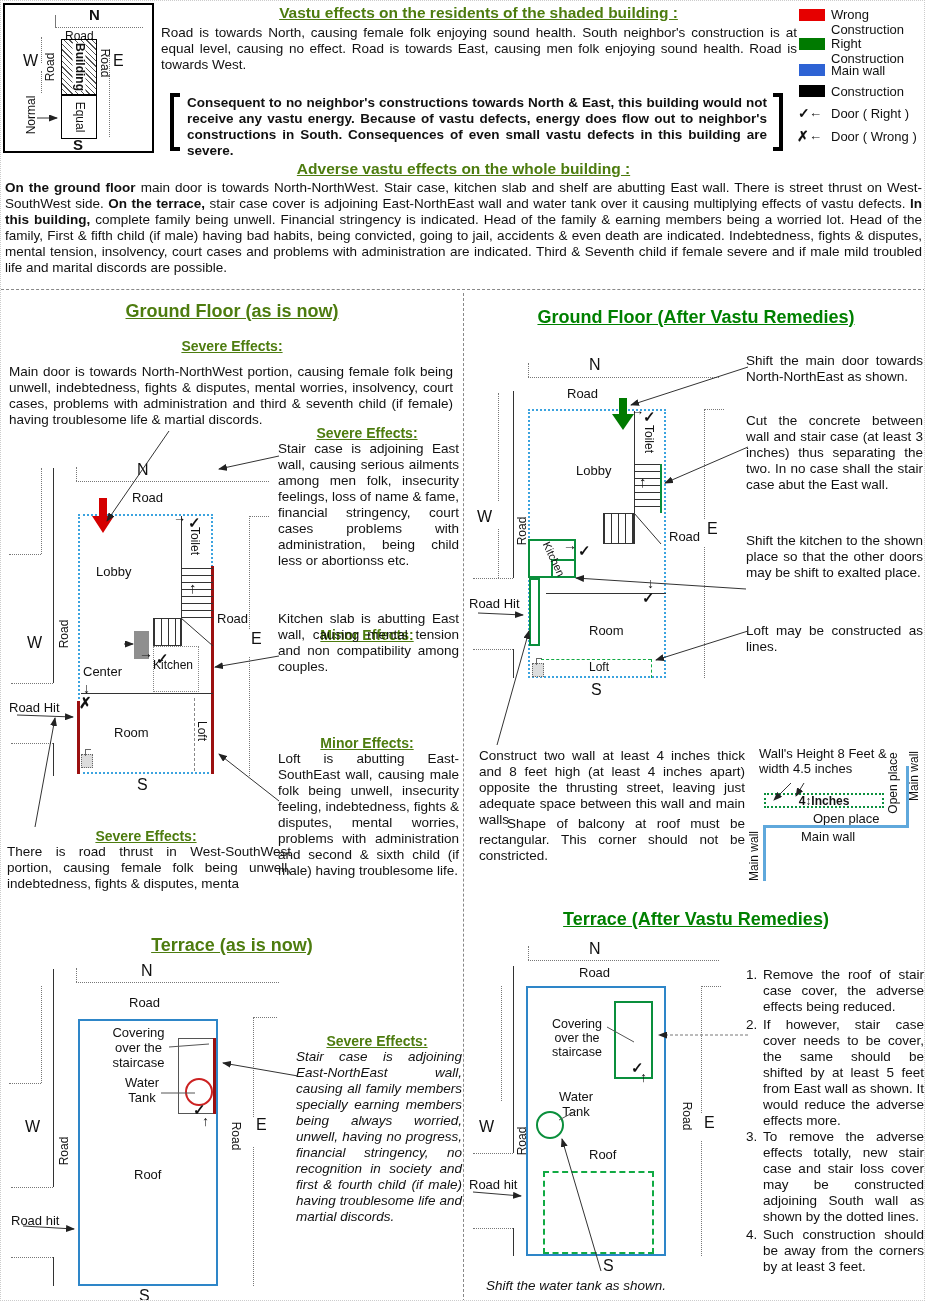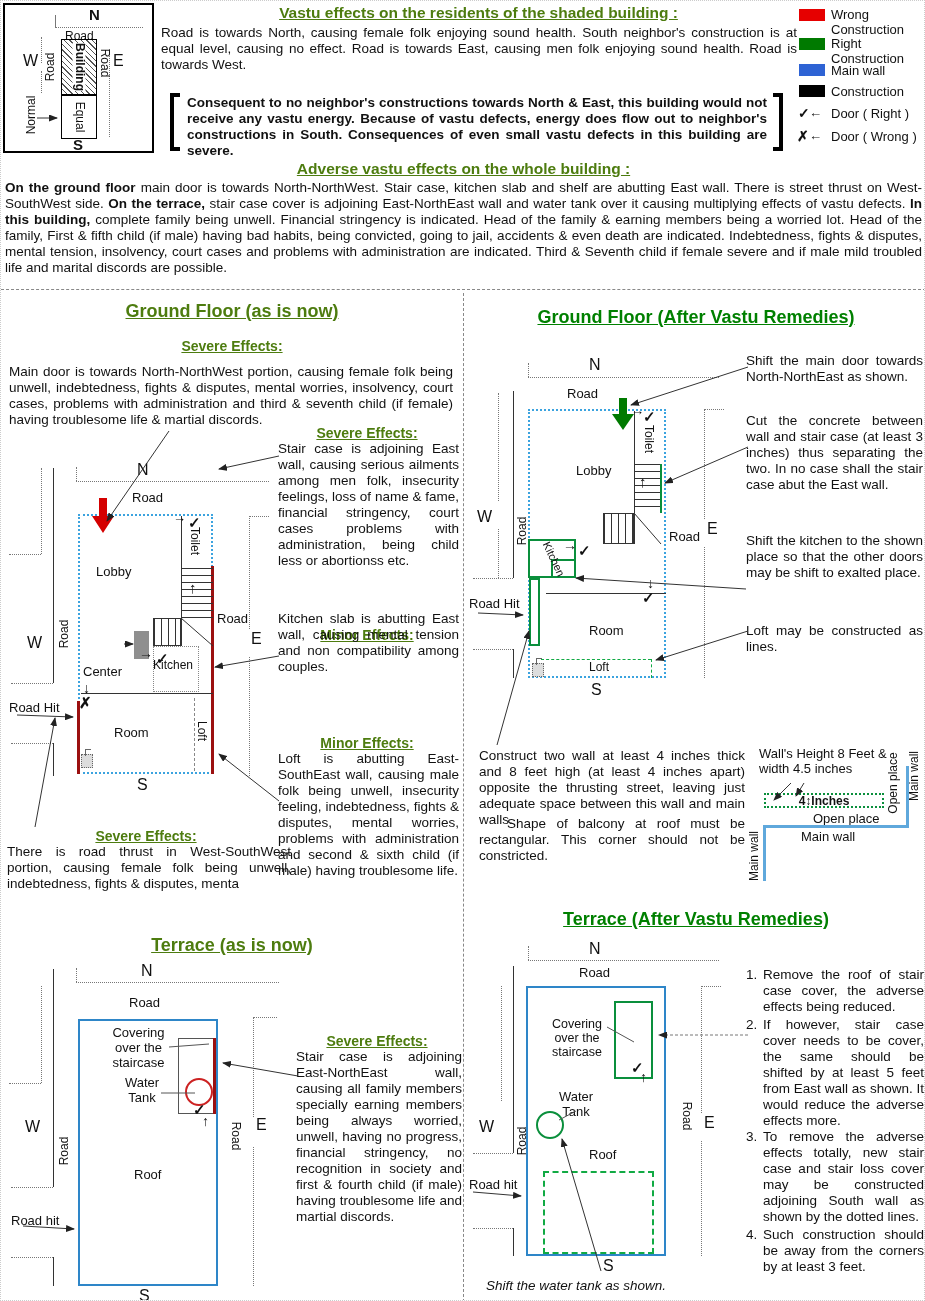--- a/index.html
+++ b/index.html
@@ -211,21 +211,21 @@
   <div class="txt sm ctr" style="left:100px;top:1024px;width:75px;"><span>Covering</span><br><span>over the</span><br><span>staircase</span></div>
   <div class="txt sm ctr" style="left:118px;top:1074px;width:46px;"><span>Water</span><br><span>Tank</span></div>
   <div class="abs" style="left:184px;top:1077px;width:28px;height:28px;border:2px solid #cc2222;border-radius:50%;box-sizing:border-box;"></div>
   <div class="door" style="left:192px;top:1100px;font-size:15px;">✓</div>
   <div class="door" style="left:201px;top:1112px;font-size:14px;">↑</div>
   <div class="txt sm" style="left:133px;top:1166px;">Roof</div>
   <div class="txt sm" style="left:10px;top:1212px;">Road hit</div>
   <div class="compass" style="left:138px;top:1287px;">S</div>
 
   <div class="txt rh ctr sub" style="left:290px;top:1032px;width:172px;">Severe Effects:</div>
-  <div class="txt jus" style="left:295px;top:1048px;width:166px;">Stair case is adjoining East-NorthEast wall, causing all family members specially earning members being always worried, unwell, having no progress, financial stringency, no recognition in society and first &amp; fourth child (if male) having troublesome life and martial discords.</div>
+  <div class="txt jus" style="left:295px;top:1048px;width:166px;font-style:italic;">Stair case is adjoining East-NorthEast wall, causing all family members specially earning members being always worried, unwell, having no progress, financial stringency, no recognition in society and first &amp; fourth child (if male) having troublesome life and martial discords.</div>
 
   <div class="txt gh ctr big" style="left:465px;top:306px;width:460px;">Ground Floor (After Vastu Remedies)</div>
   <div class="compass" style="left:588px;top:356px;">N</div>
   <div class="vdot" style="left:527px;top:362px;height:14px;"></div>
   <div class="hdot" style="left:527px;top:376px;width:191px;"></div>
   <div class="txt sm" style="left:566px;top:385px;">Road</div>
   <div class="vl" style="left:512px;top:390px;height:187px;"></div>
   <div class="vl" style="left:512px;top:648px;height:29px;"></div>
   <div class="vdot" style="left:497px;top:392px;height:108px;"></div>
   <div class="vdot" style="left:497px;top:528px;height:49px;"></div>

